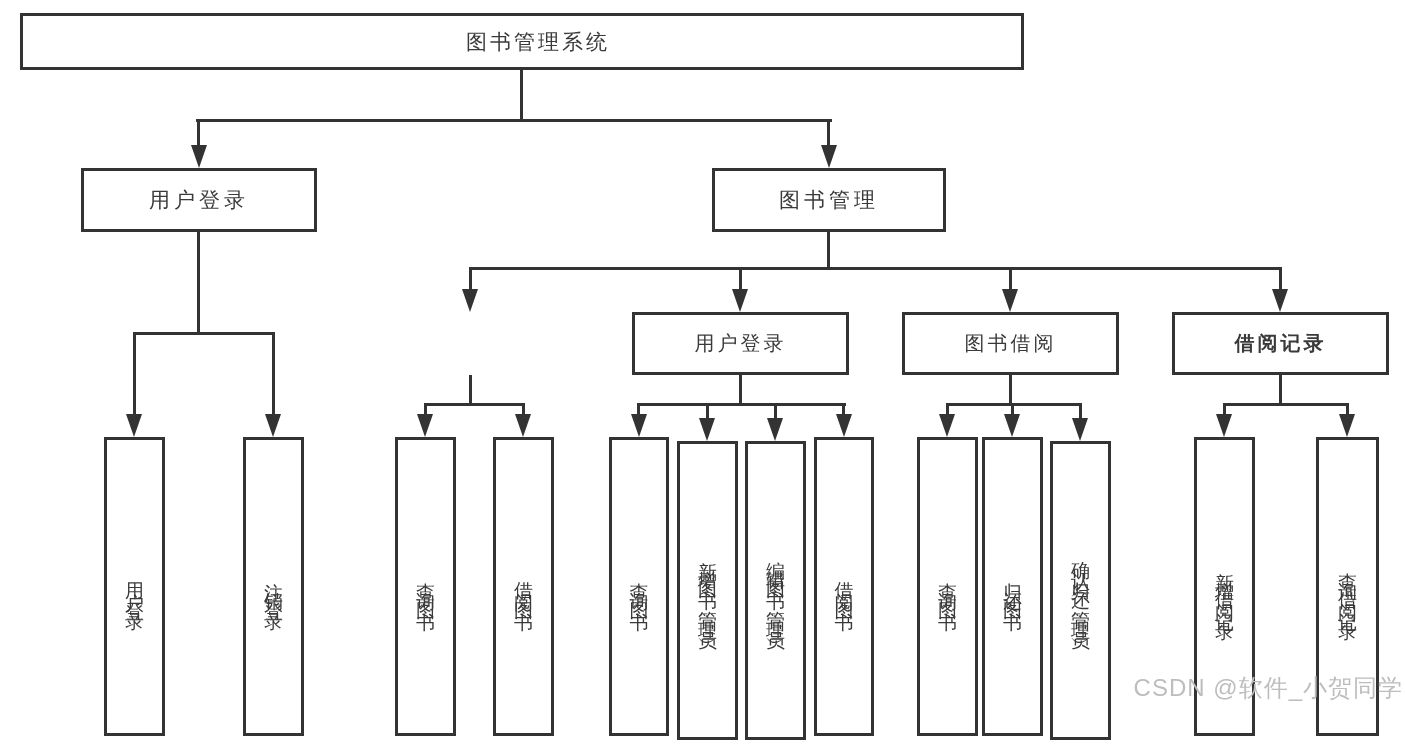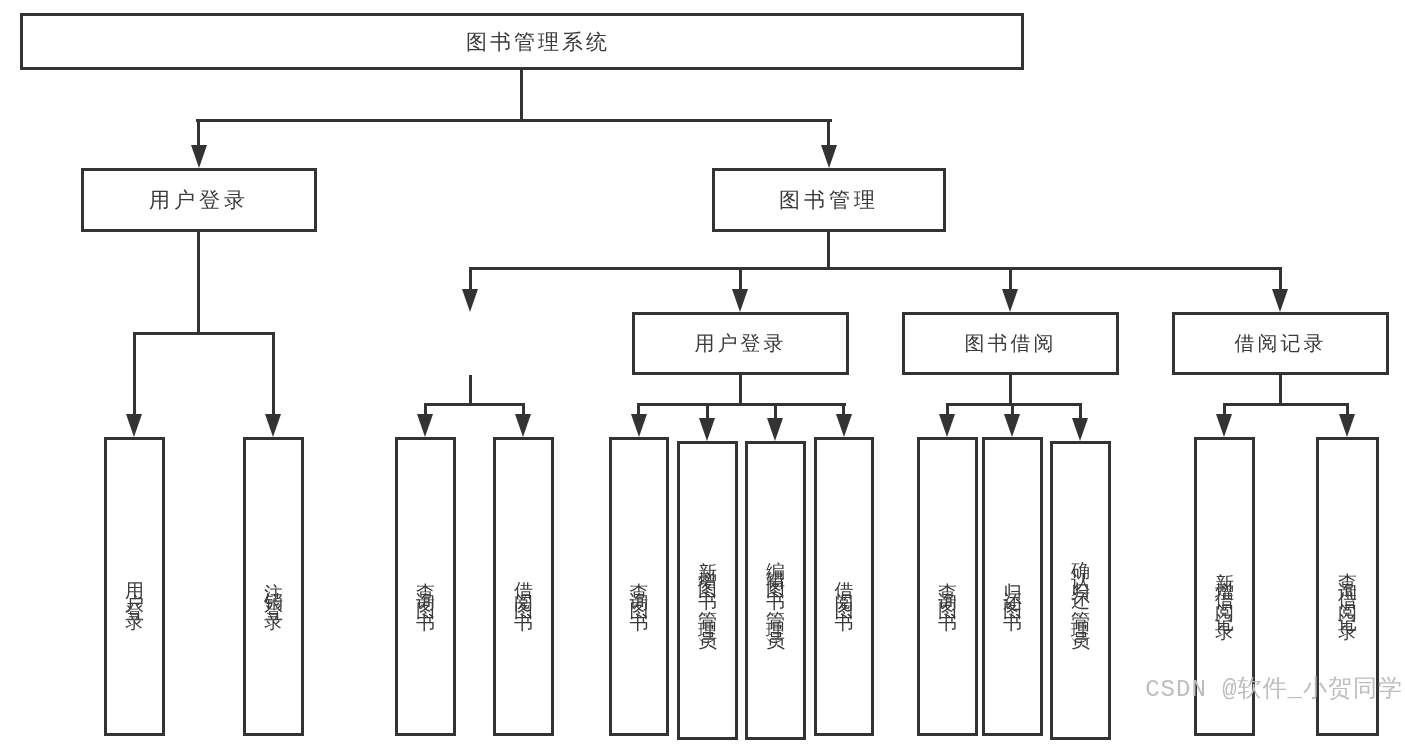--- a/index.html
+++ b/index.html
@@ -49,21 +49,20 @@
   }
   .watermark {
     position: absolute;
     top: 672px;
     right: 2px;
     font-size: 24px;
     letter-spacing: 1px;
     color: var(--watermark);
     z-index: 5;
     white-space: nowrap;
-    font-family: Liberation Mono, monospace;
   }
 </style>
 </head>
 <body>
 
 <div class="canvas">
 
   <div class="box h1box" style="left:20px;top:13px;width:1004px;height:57px;">图书管理系统</div>
 
   <div class="line" style="left:520px;top:70px;width:3px;height:52px;"></div>
@@ -89,21 +88,21 @@
   <div class="line" style="left:739px;top:267px;width:3px;height:24px;"></div>
   <div class="line" style="left:1009px;top:267px;width:3px;height:24px;"></div>
   <div class="line" style="left:1279px;top:267px;width:3px;height:24px;"></div>
   <div class="arrow" style="left:462px;top:289px;"></div>
   <div class="arrow" style="left:732px;top:289px;"></div>
   <div class="arrow" style="left:1002px;top:289px;"></div>
   <div class="arrow" style="left:1272px;top:289px;"></div>
 
   <div class="box h3box" style="left:632px;top:312px;width:217px;height:63px;">用户登录</div>
   <div class="box h3box" style="left:902px;top:312px;width:217px;height:63px;">图书借阅</div>
-  <div class="box h3box" style="left:1172px;top:312px;width:217px;height:63px;">借阅记录</div>
+  <div class="box h3box" style="left:1172px;top:312px;width:217px;height:63px;font-weight:bold;">借阅记录</div>
 
   <div class="line" style="left:469px;top:375px;width:3px;height:31px;"></div>
   <div class="line" style="left:424px;top:403px;width:101px;height:3px;"></div>
   <div class="line" style="left:424px;top:403px;width:3px;height:13px;"></div>
   <div class="line" style="left:522px;top:403px;width:3px;height:13px;"></div>
   <div class="arrow" style="left:417px;top:414px;"></div>
   <div class="arrow" style="left:515px;top:414px;"></div>
 
   <div class="line" style="left:739px;top:375px;width:3px;height:31px;"></div>
   <div class="line" style="left:637px;top:403px;width:209px;height:3px;"></div>

